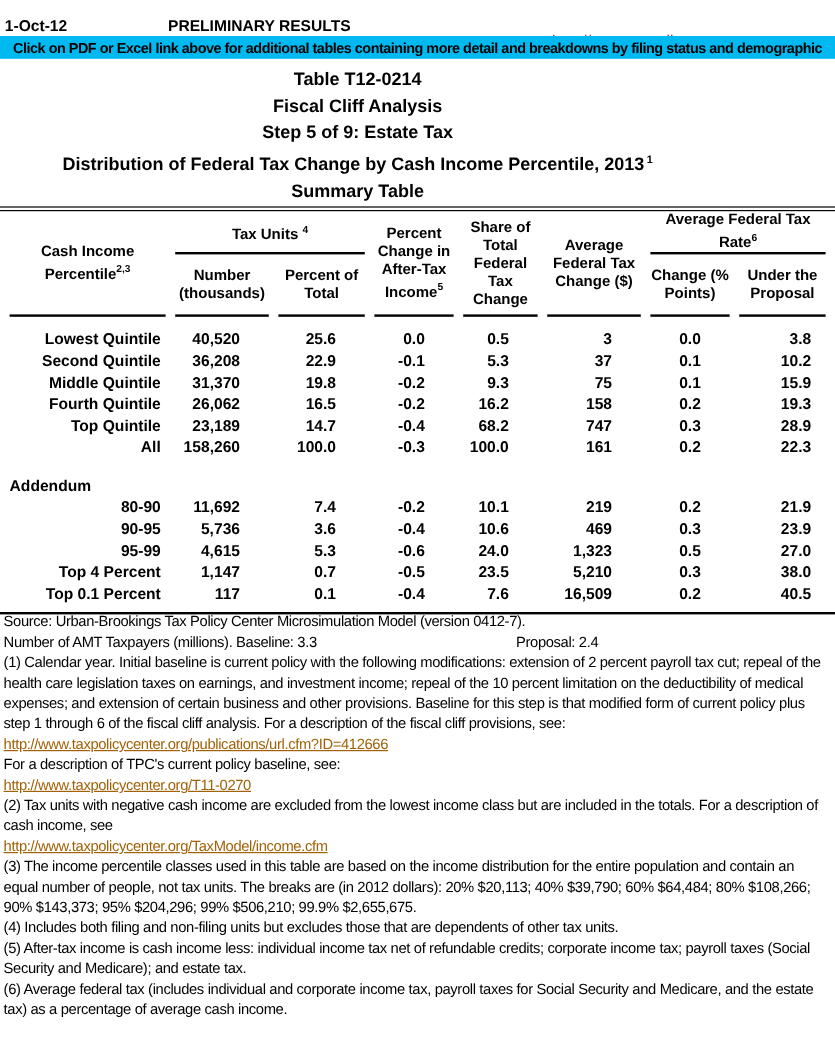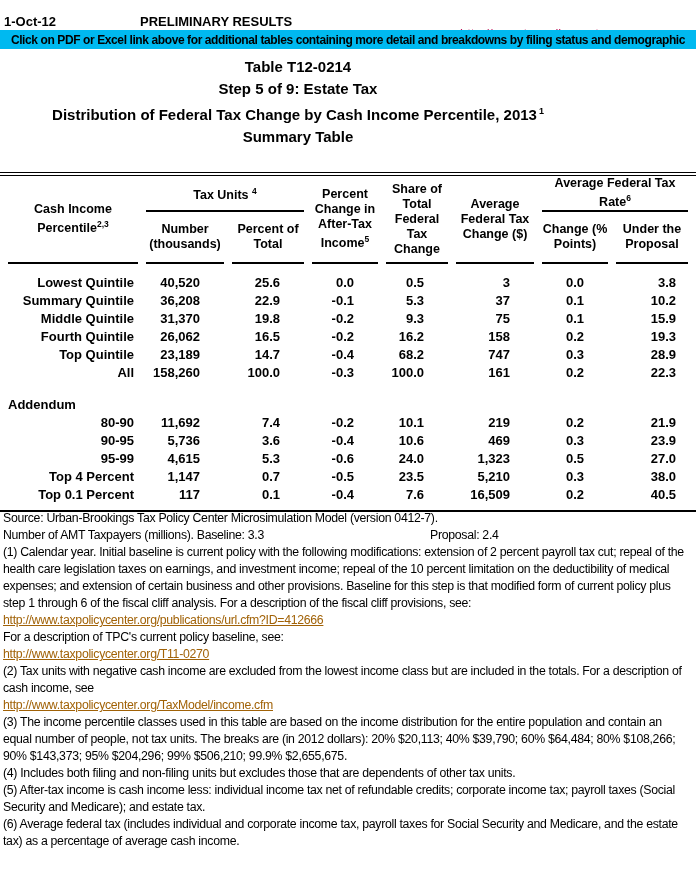--- a/index.html
+++ b/index.html
@@ -58,20 +58,21 @@
   <div class="topbar">
     <span class="date">1-Oct-12</span>
     <span class="prelim">PRELIMINARY RESULTS</span>
     <a class="toplink">http://www.taxpolicycenter.org</a>
   </div>
 
   <div class="banner" style="background: rgb(0, 185, 240);">Click on PDF or Excel link above for additional tables containing more detail and breakdowns by filing status and demographic</div>
 
   <div class="titleblock">
     <div>Table T12-0214</div>
+    <div>Fiscal Cliff Analysis</div>
     <div>Step 5 of 9: Estate Tax</div>
     <div><span>Distribution of Federal Tax Change by Cash Income Percentile, 2013</span><sup>1</sup></div>
     <div>Summary Table</div>
   </div>
 
   <table class="ttable">
     <colgroup>
       <col class="w1">
         <col class="w2">
         <col class="w3">
@@ -105,21 +106,21 @@
           <td class="lbl">Lowest Quintile</td>
           <td class="num">40,520</td>
           <td class="num">25.6</td>
           <td class="num">0.0</td>
           <td class="num">0.5</td>
           <td class="num">3</td>
           <td class="num">0.0</td>
           <td class="num">3.8</td>
         </tr>
         <tr>
-          <td class="lbl">Summary Quintile</td>
+          <td class="lbl">Second Quintile</td>
           <td class="num">36,208</td>
           <td class="num">22.9</td>
           <td class="num">-0.1</td>
           <td class="num">5.3</td>
           <td class="num">37</td>
           <td class="num">0.1</td>
           <td class="num">10.2</td>
         </tr>
         <tr>
           <td class="lbl">Middle Quintile</td>

